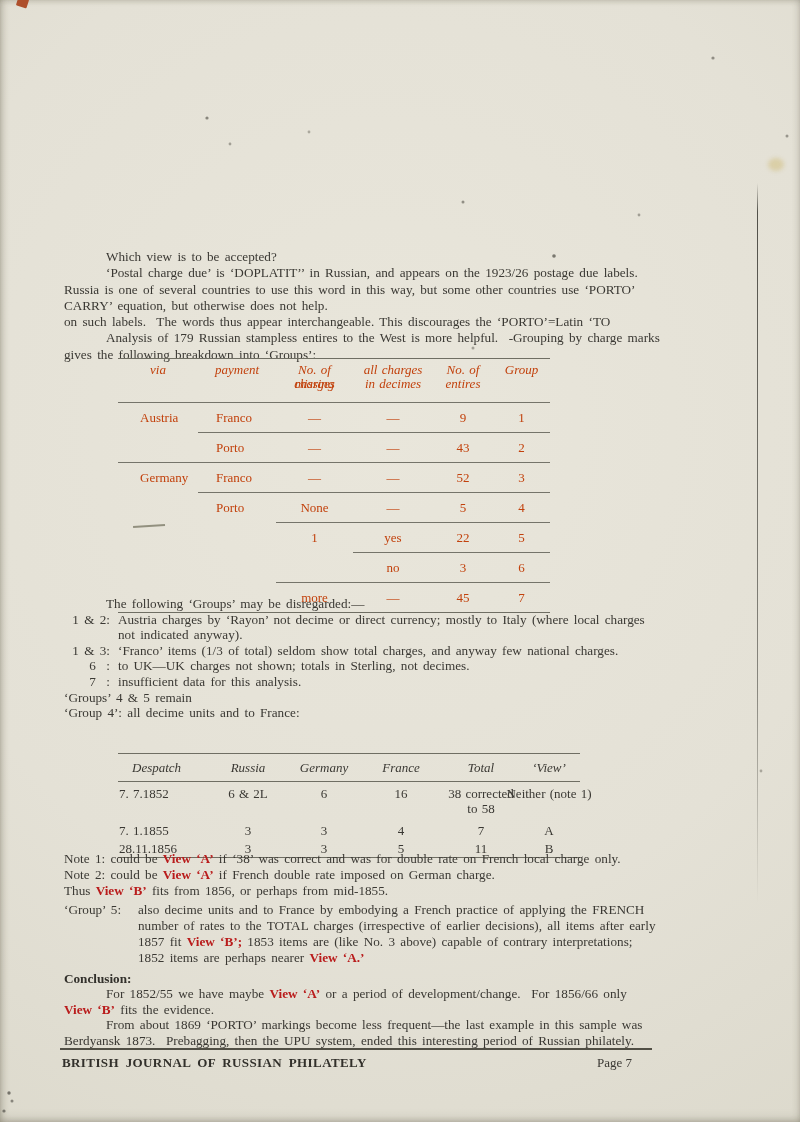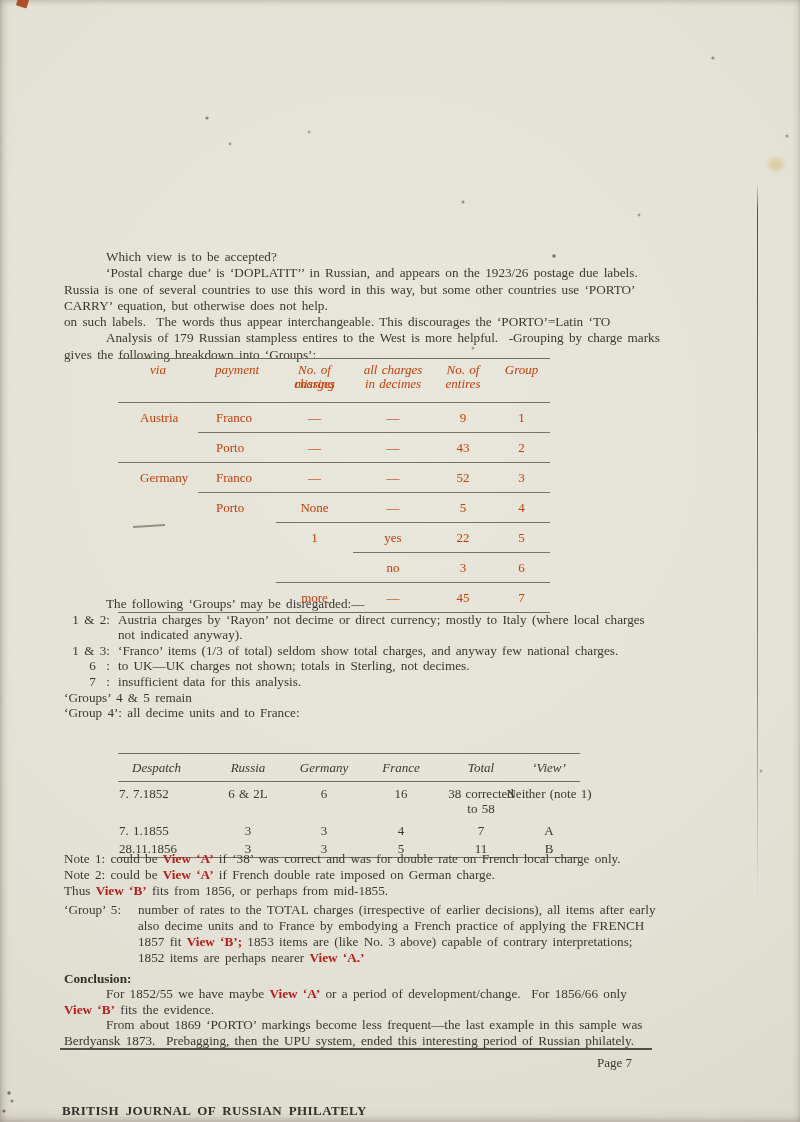--- a/index.html
+++ b/index.html
@@ -55,21 +55,21 @@
   .g5{display:flex;margin-top:2px;}
   .lbl5{width:64px;flex:none;white-space:pre;}
   .g5txt{padding-left:10px;line-height:16px;}
 
   #conclusion{top:971px;line-height:15.4px;}
   .bold-head{font-weight:bold;color:#32302b;}
 
   
   #footer-rule{position:absolute;left:60px;top:1048px;width:592px;height:2px;background:#514f45;}
   #footer{position:absolute;left:62px;top:1055px;width:570px;display:flex;justify-content:space-between;font-size:13px;}
-  .journal{font-weight:bold;letter-spacing:.4px;word-spacing:3px;color:#32302b;margin-top:48px;}
+  .journal{font-weight:bold;letter-spacing:.4px;word-spacing:3px;color:#32302b;}
 
   
   #corner-mark{position:absolute;left:17px;top:-2px;width:11px;height:9px;background:#ae4f2b;
                transform:rotate(18deg);border-radius:1px;}
   #stray-dash{position:absolute;left:133px;top:525px;width:32px;height:1.5px;background:#92907f;transform:rotate(-4deg);}
   #scan-line{position:absolute;left:757px;top:183px;width:1px;height:720px;
              background:linear-gradient(to bottom, rgba(70,68,60,0), rgba(45,44,38,.8) 4%, rgba(45,44,38,.5) 70%, rgba(70,68,60,0));}
   #stain{position:absolute;left:768px;top:158px;width:16px;height:13px;border-radius:50%;
          background:rgba(197,166,61,.3);filter:blur(2px);}
   #specks{position:absolute;left:0;top:0;width:2px;height:2px;border-radius:50%;background:transparent;
@@ -280,22 +280,22 @@
     </table>
 </div>
 
 <div id="notes" class="block">
   <div class="ln"><span>Note 1: could be </span><b>View ‘A’</b><span> if ‘38’ was correct and was for double rate on French local charge only.</span></div>
   <div class="ln"><span>Note 2: could be </span><b>View ‘A’</b><span> if French double rate imposed on German charge.</span></div>
   <div class="ln"><span>Thus </span><b>View ‘B’</b><span> fits from 1856, or perhaps from mid-1855.</span></div>
   <div class="g5">
     <span class="lbl5">‘Group’ 5:</span>
     <div class="g5txt">
+      <div class="ln"><span>also decime units and to France by embodying a French practice of applying the FRENCH</span><b></b><span></span></div>
       <div class="ln"><span>number of rates to the TOTAL charges (irrespective of earlier decisions), all items after early</span><b></b><span></span></div>
-      <div class="ln"><span>also decime units and to France by embodying a French practice of applying the FRENCH</span><b></b><span></span></div>
       <div class="ln"><span>1857 fit </span><b>View ‘B’;</b><span> 1853 items are (like No. 3 above) capable of contrary interpretations;</span></div>
       <div class="ln"><span>1852 items are perhaps nearer </span><b>View ‘A.’</b><span></span></div>
     </div>
   </div>
 </div>
 
 <div id="conclusion" class="block">
   <div class="ln bold-head">Conclusion:</div>
   <div class="ln ind"><span>For 1852/55 we have maybe </span><b>View ‘A’</b><span> or a period of development/change.  For 1856/66 only</span></div>
   <div class="ln"><span></span><b>View ‘B’</b><span> fits the evidence.</span></div>

